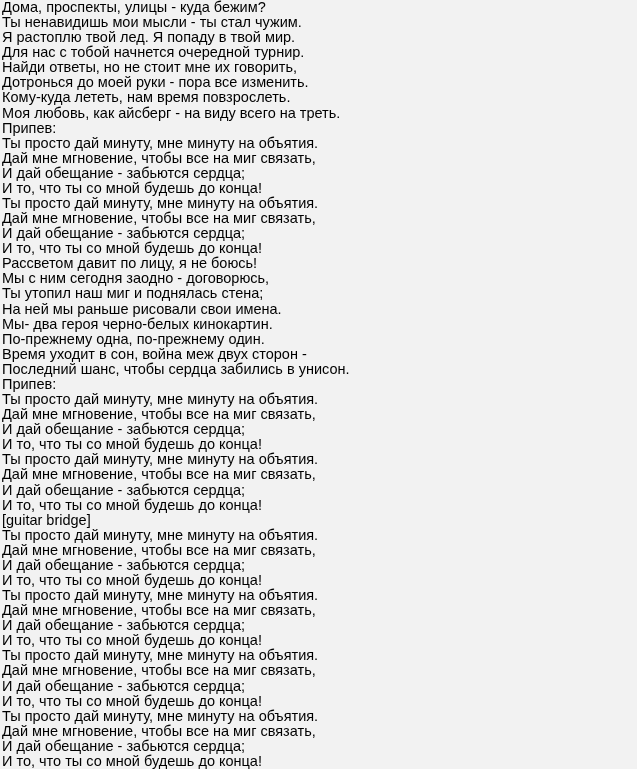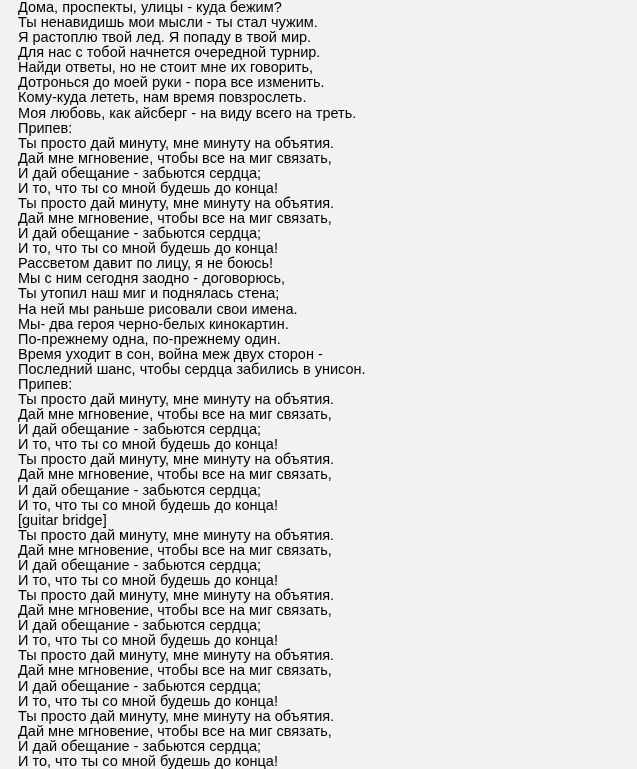--- a/index.html
+++ b/index.html
@@ -16,19 +16,18 @@
     font-family: "Liberation Sans", "DejaVu Sans", sans-serif;
     font-size: 14.5px;
     line-height: 15.08px;
     color: #000000;
     padding: 0 0 0 2px;
     white-space: pre;
   }
   .lyrics-line {
     height: 15.08px;
     overflow: hidden;
-    margin-left: 16px;
   }
 </style>
 </head>
 <body>
 
 <div class="lyrics" id="lyrics-container"><div class="lyrics-line">Дома, проспекты, улицы - куда бежим?</div><div class="lyrics-line">Ты ненавидишь мои мысли - ты стал чужим.</div><div class="lyrics-line">Я растоплю твой лед. Я попаду в твой мир.</div><div class="lyrics-line">Для нас с тобой начнется очередной турнир.</div><div class="lyrics-line">Найди ответы, но не стоит мне их говорить,</div><div class="lyrics-line">Дотронься до моей руки - пора все изменить.</div><div class="lyrics-line">Кому-куда лететь, нам время повзрослеть.</div><div class="lyrics-line">Моя любовь, как айсберг - на виду всего на треть.</div><div class="lyrics-line">Припев:</div><div class="lyrics-line">Ты просто дай минуту, мне минуту на объятия.</div><div class="lyrics-line">Дай мне мгновение, чтобы все на миг связать,</div><div class="lyrics-line">И дай обещание - забьются сердца;</div><div class="lyrics-line">И то, что ты со мной будешь до конца!</div><div class="lyrics-line">Ты просто дай минуту, мне минуту на объятия.</div><div class="lyrics-line">Дай мне мгновение, чтобы все на миг связать,</div><div class="lyrics-line">И дай обещание - забьются сердца;</div><div class="lyrics-line">И то, что ты со мной будешь до конца!</div><div class="lyrics-line">Рассветом давит по лицу, я не боюсь!</div><div class="lyrics-line">Мы с ним сегодня заодно - договорюсь,</div><div class="lyrics-line">Ты утопил наш миг и поднялась стена;</div><div class="lyrics-line">На ней мы раньше рисовали свои имена.</div><div class="lyrics-line">Мы- два героя черно-белых кинокартин.</div><div class="lyrics-line">По-прежнему одна, по-прежнему один.</div><div class="lyrics-line">Время уходит в сон, война меж двух сторон -</div><div class="lyrics-line">Последний шанс, чтобы сердца забились в унисон.</div><div class="lyrics-line">Припев:</div><div class="lyrics-line">Ты просто дай минуту, мне минуту на объятия.</div><div class="lyrics-line">Дай мне мгновение, чтобы все на миг связать,</div><div class="lyrics-line">И дай обещание - забьются сердца;</div><div class="lyrics-line">И то, что ты со мной будешь до конца!</div><div class="lyrics-line">Ты просто дай минуту, мне минуту на объятия.</div><div class="lyrics-line">Дай мне мгновение, чтобы все на миг связать,</div><div class="lyrics-line">И дай обещание - забьются сердца;</div><div class="lyrics-line">И то, что ты со мной будешь до конца!</div><div class="lyrics-line">[guitar bridge]</div><div class="lyrics-line">Ты просто дай минуту, мне минуту на объятия.</div><div class="lyrics-line">Дай мне мгновение, чтобы все на миг связать,</div><div class="lyrics-line">И дай обещание - забьются сердца;</div><div class="lyrics-line">И то, что ты со мной будешь до конца!</div><div class="lyrics-line">Ты просто дай минуту, мне минуту на объятия.</div><div class="lyrics-line">Дай мне мгновение, чтобы все на миг связать,</div><div class="lyrics-line">И дай обещание - забьются сердца;</div><div class="lyrics-line">И то, что ты со мной будешь до конца!</div><div class="lyrics-line">Ты просто дай минуту, мне минуту на объятия.</div><div class="lyrics-line">Дай мне мгновение, чтобы все на миг связать,</div><div class="lyrics-line">И дай обещание - забьются сердца;</div><div class="lyrics-line">И то, что ты со мной будешь до конца!</div><div class="lyrics-line">Ты просто дай минуту, мне минуту на объятия.</div><div class="lyrics-line">Дай мне мгновение, чтобы все на миг связать,</div><div class="lyrics-line">И дай обещание - забьются сердца;</div><div class="lyrics-line">И то, что ты со мной будешь до конца!</div></div>
 
 </body></html>

